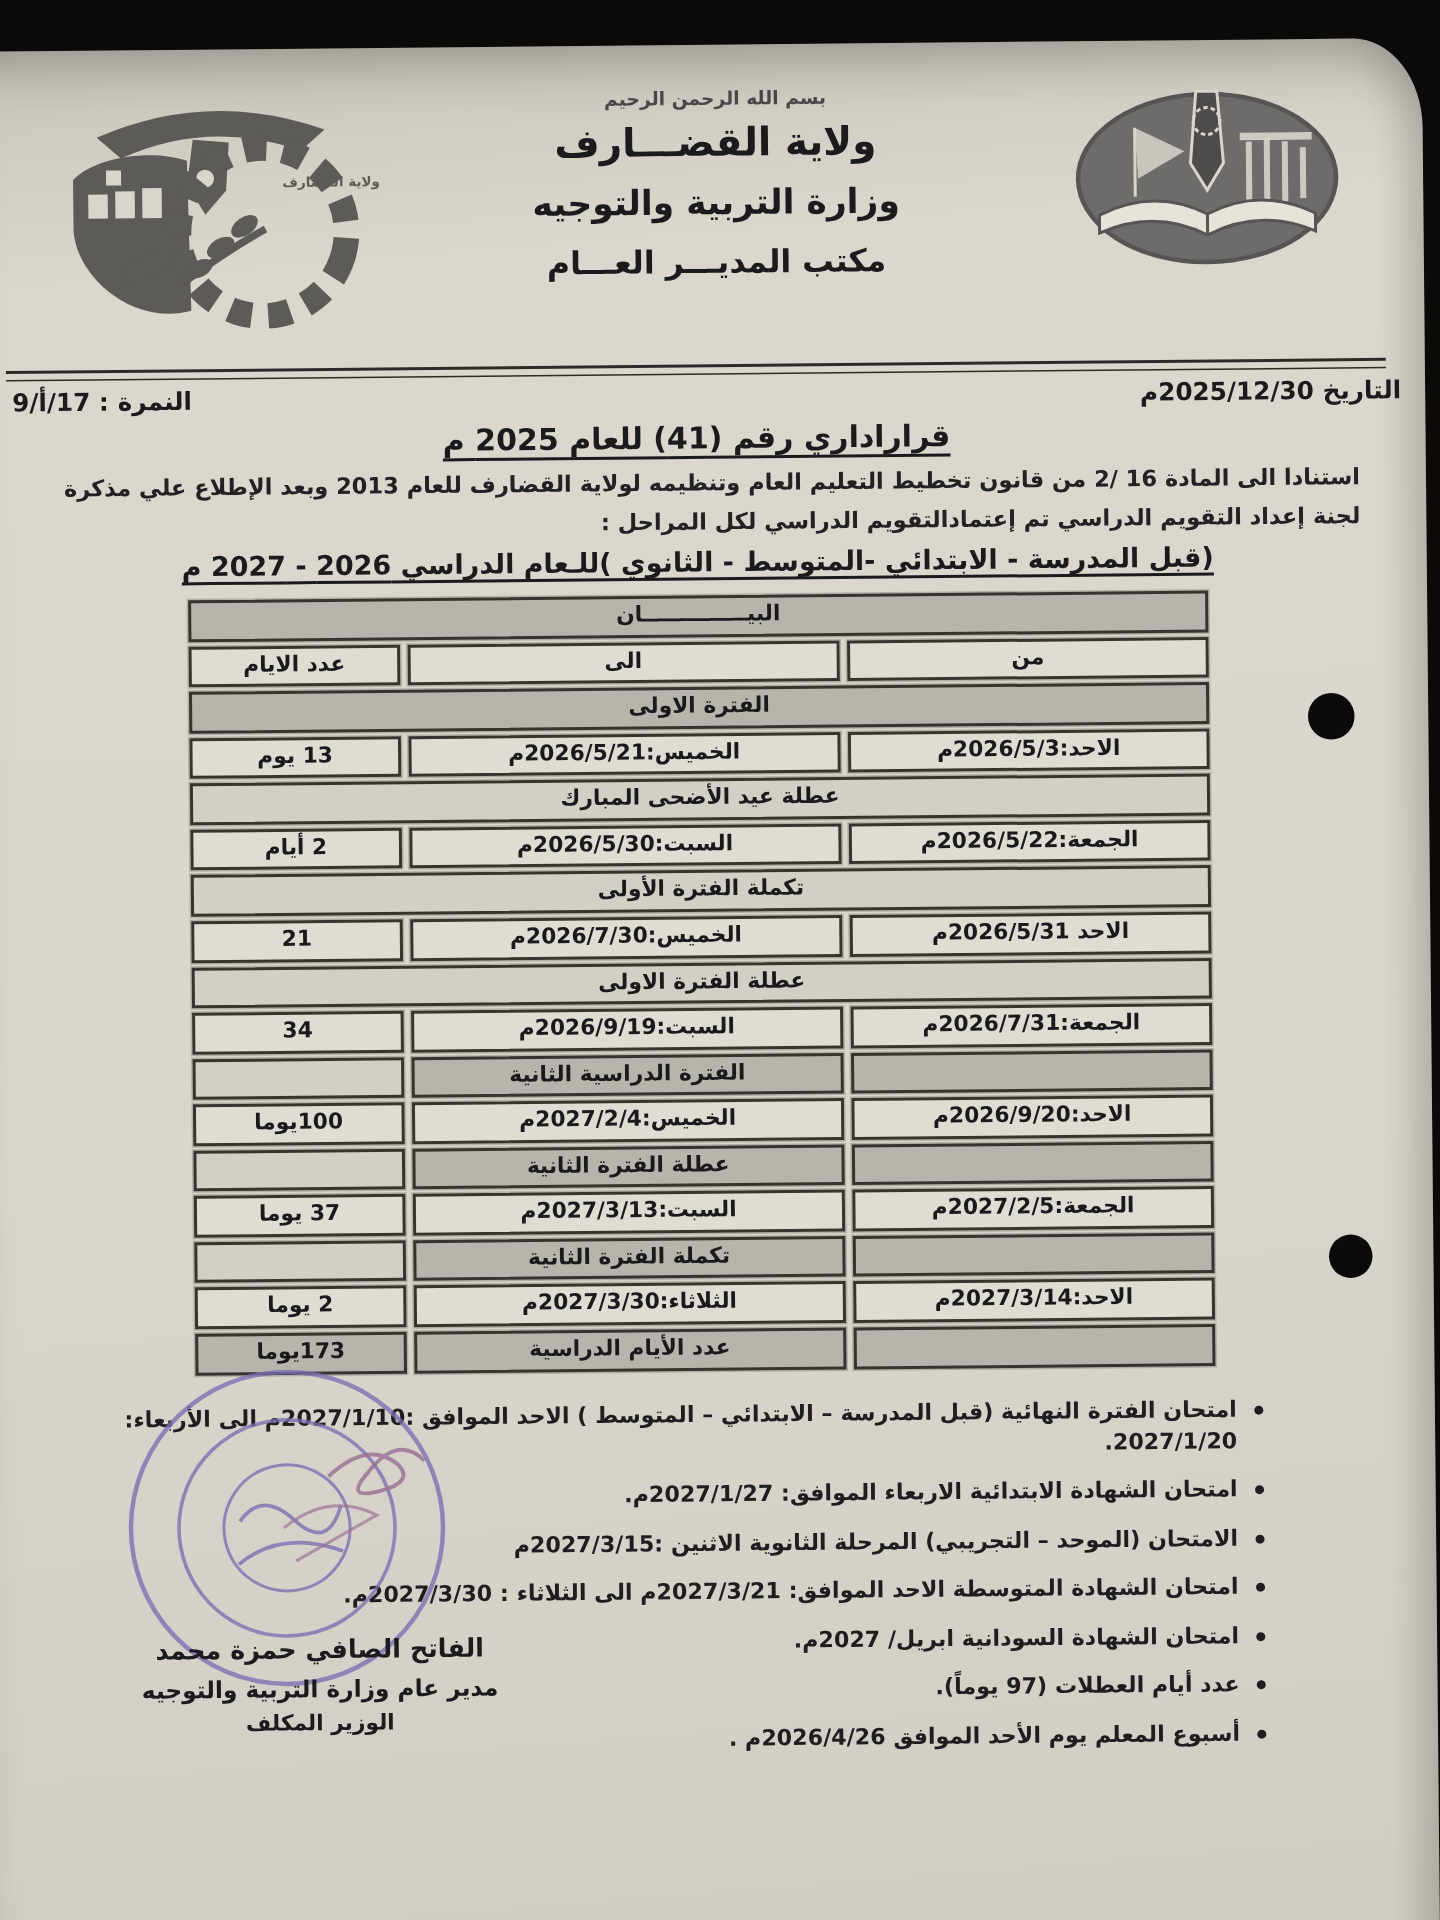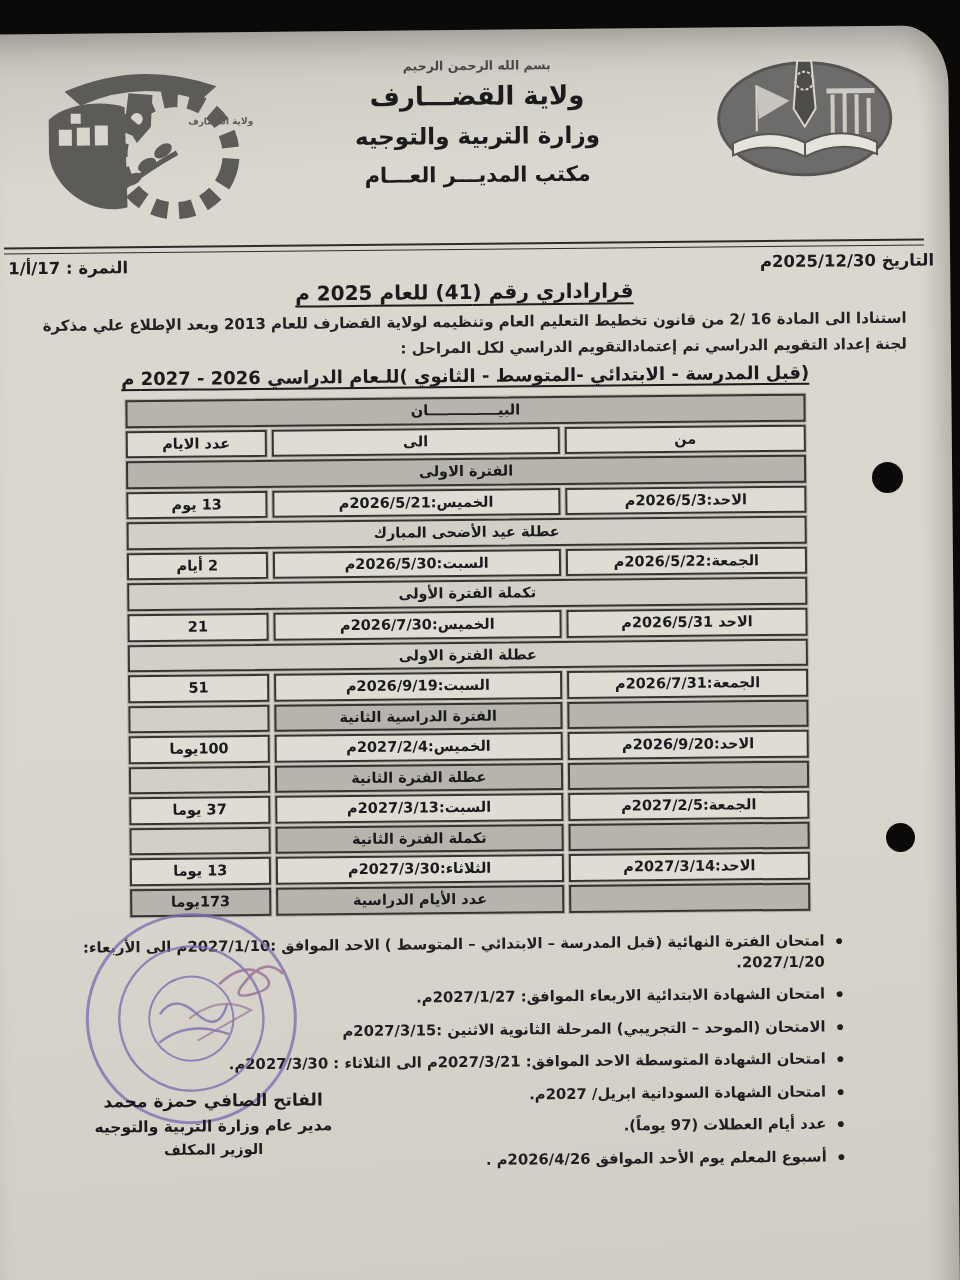--- a/index.html
+++ b/index.html
@@ -138,21 +138,21 @@
         <path d="M58,118 Q78,108 92,116 Q76,130 60,134 Z" fill="#5c5b58"></path>
         <text x="196" y="68" font-size="9" font-weight="bold" fill="#5c5b58" text-anchor="middle">ولاية القضارف</text>
       </svg>
     </div>
   </div>
 
   <div class="double-rule"></div>
   <div class="meta-row">
     <span>التاريخ 2025/12/30م</span>
     <span>
-      <span>النمرة : </span><bdo dir="ltr">1/أ/17</bdo>
+      <span>النمرة : </span><bdo dir="ltr">9/أ/17</bdo>
     </span>
   </div>
 
   <div class="decree-title">قراراداري رقم (41) للعام 2025 م</div>
   <div class="decree-body">استنادا الى المادة 16 /2 من قانون تخطيط التعليم العام وتنظيمه لولاية القضارف للعام 2013 وبعد الإطلاع علي مذكرة لجنة إعداد التقويم الدراسي تم إعتمادالتقويم الدراسي لكل المراحل :</div>
   <div class="stage-line">(قبل المدرسة  - الابتدائي -المتوسط - الثانوي )للـعام الدراسي 2026 - 2027 م</div>
 
   <table class="cal">
     <colgroup>
         <col style="width:36%">
@@ -191,21 +191,21 @@
           <td class="bg-cell cell-from">الاحد 2026/5/31م</td>
           <td class="bg-cell">الخميس:2026/7/30م</td>
           <td class="bg-cell">21</td>
         </tr>
         <tr>
           <td class="band-cell bg-light" colspan="3">عطلة الفترة الاولى</td>
         </tr>
         <tr>
           <td class="bg-cell cell-from">الجمعة:2026/7/31م</td>
           <td class="bg-cell">السبت:2026/9/19م</td>
-          <td class="bg-cell">51</td>
+          <td class="bg-cell">34</td>
         </tr>
         <tr>
           <td class="bg-gray"></td>
           <td class="band-cell bg-gray">الفترة الدراسية الثانية</td>
           <td class="bg-light"></td>
         </tr>
         <tr>
           <td class="bg-cell cell-from">الاحد:2026/9/20م</td>
           <td class="bg-cell">الخميس:2027/2/4م</td>
           <td class="bg-cell">100يوما</td>
@@ -221,21 +221,21 @@
           <td class="bg-cell">37 يوما</td>
         </tr>
         <tr>
           <td class="bg-gray"></td>
           <td class="band-cell bg-gray">تكملة الفترة الثانية</td>
           <td class="bg-light"></td>
         </tr>
         <tr>
           <td class="bg-cell cell-from">الاحد:2027/3/14م</td>
           <td class="bg-cell">الثلاثاء:2027/3/30م</td>
-          <td class="bg-cell">13 يوما</td>
+          <td class="bg-cell">2 يوما</td>
         </tr>
         <tr>
           <td class="bg-gray"></td>
           <td class="band-cell bg-gray">عدد الأيام الدراسية</td>
           <td class="bg-gray">173يوما</td>
         </tr>
       </tbody>
   </table>
 
   <ul class="notes">

